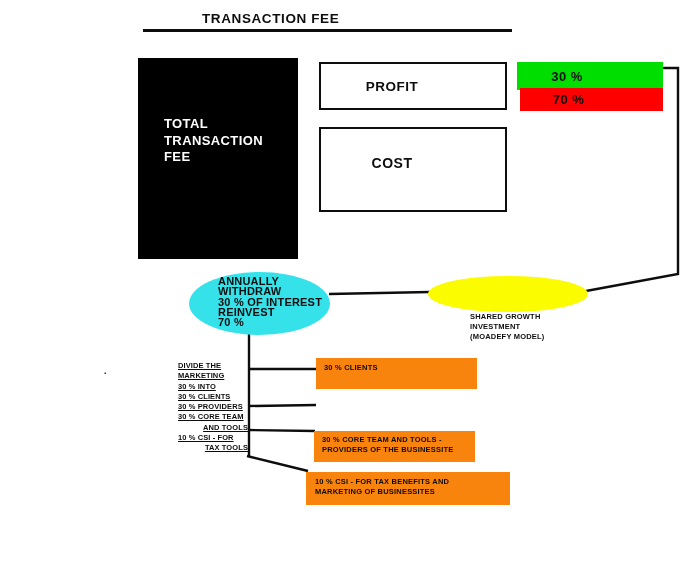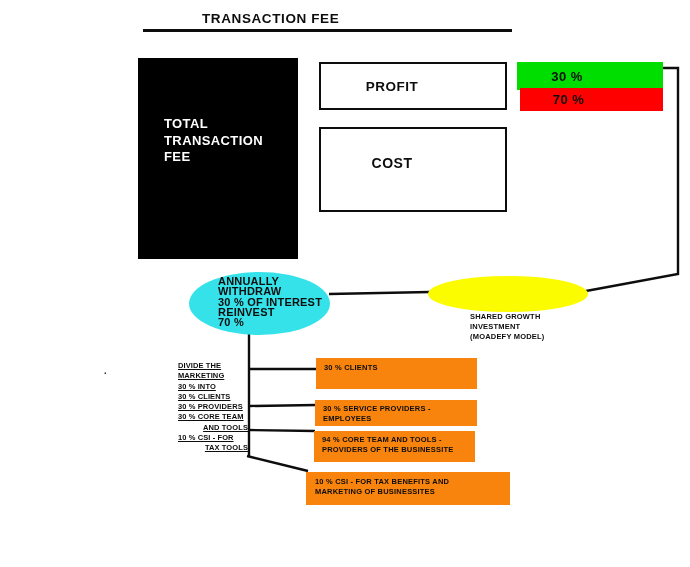--- a/index.html
+++ b/index.html
@@ -105,20 +105,18 @@
     <div class="note-line">30 % PROVIDERS</div>
     <div class="note-line">30 % CORE TEAM</div>
     <div class="note-line indent">AND TOOLS</div>
     <div class="note-line">10 % CSI - FOR</div>
     <div class="note-line indent">TAX TOOLS</div>
   </div>
 
   <span class="abs stray-dot">.</span>
 
   <div class="abs obox obox1">30 % CLIENTS</div>
-  <div class="abs obox obox2">30 % SERVICE PROVIDERS -
-EMPLOYEES</div>
-  <div class="abs obox obox3">94 % CORE TEAM AND TOOLS -
+  <div class="abs obox obox3">30 % CORE TEAM AND TOOLS -
 PROVIDERS OF THE BUSINESSITE</div>
   <div class="abs obox obox4">10 % CSI - FOR TAX BENEFITS AND
 MARKETING OF BUSINESSITES</div>
 
 </div>
 
 </body></html>

